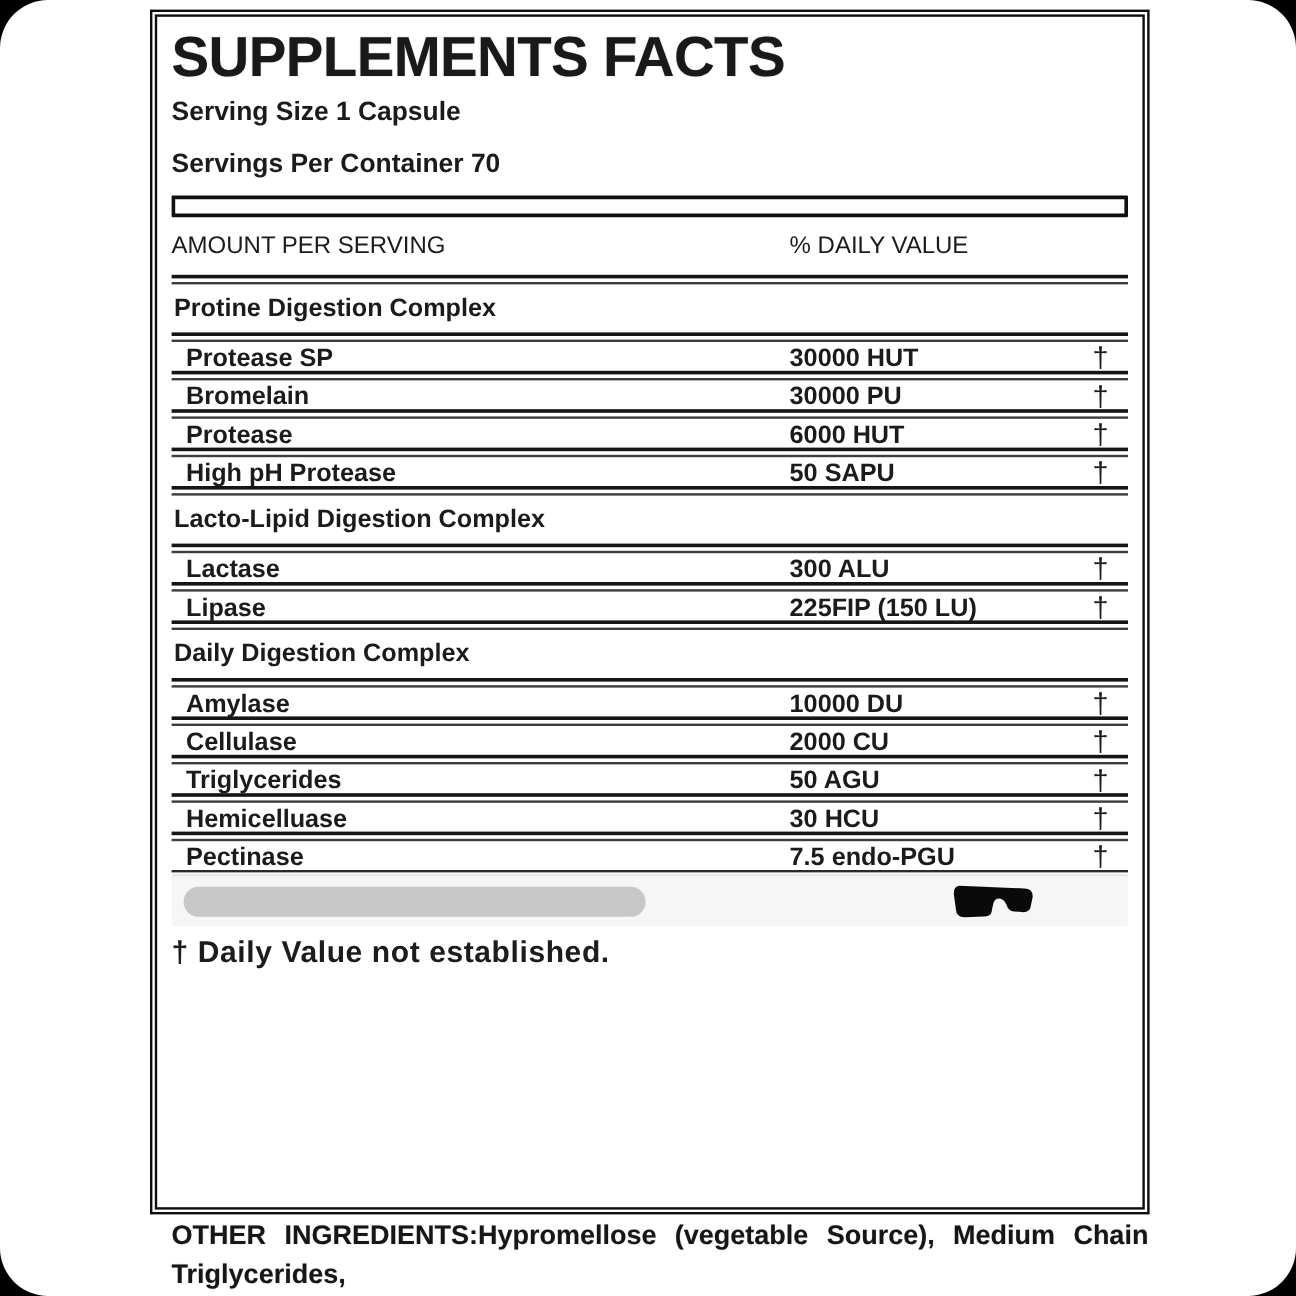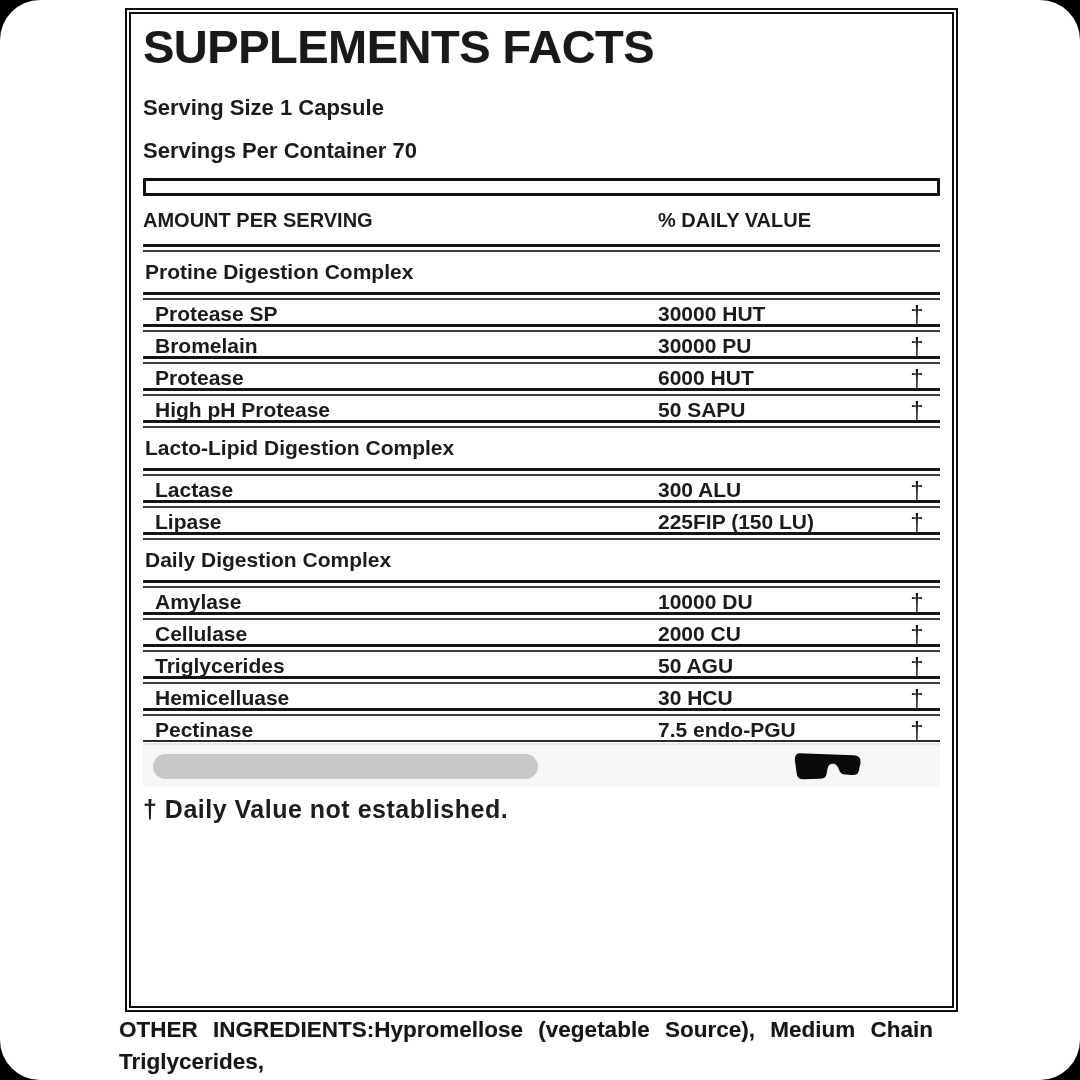--- a/index.html
+++ b/index.html
@@ -18,30 +18,30 @@
     box-sizing:border-box; border:2px solid #0d0d0d; background:#fff;padding-left:48px;
   }
   .label-inner {
     position:absolute; inset:2px; border:2px solid #0d0d0d;
     padding:0 12px; box-sizing:border-box;
   }
   .title {
     margin-top:8px; font-size:47px; font-weight:bold; letter-spacing:-0.5px;
     line-height:1.05; color:#191919; text-shadow:0 0 1px rgba(0,0,0,.35);
   }
-  .serving-line  { margin-top:24px; font-size:22px; font-weight:bold; }
+  .serving-line  { margin-top:9px; font-size:22px; font-weight:bold; }
   .serving-line2 { margin-top:17px; font-size:22px; font-weight:bold; }
   .thick-bar {
     margin-top:14px; height:12px; background:#fdfdfd;
     border:3px solid #101010; border-radius:1px;
   }
   .col-header, .row {
     display:grid; grid-template-columns:515px 1fr 46px; align-items:center;
   }
-  .col-header { height:48px; font-size:20px; font-weight:bold; }
+  .col-header { height:48px; font-size:20px; font-weight:normal; }
   .rule {
     height:3px; box-sizing:content-box;
     border-top:3px solid #151515; border-bottom:2px solid #3d3d3d;
   }
   .section-header {
     height:40px; line-height:40px; font-size:21px; font-weight:bold; padding-left:2px;
   }
   .row { height:24px; font-size:21px; font-weight:bold; }
   .row .ing { padding-left:12px; }
   .dv { text-align:center; font-size:24px; font-weight:normal; }
@@ -51,21 +51,21 @@
     border-top:2px solid #e7e7e7; border-radius:3px; box-sizing:border-box; margin-top:1px;
   }
   .gray-bar {
     position:absolute; left:10px; top:9px; width:385px; height:25px;
     background:#c7c7c7; border-radius:13px;
   }
   .blob { position:absolute; left:648px; top:5px; }
   .footnote { margin-top:8px; font-size:25px; font-weight:bold; letter-spacing:.5px; color:#1c1c1c; }
 
   .other-ingredients {
-    position:absolute; left:119px; top:1014px; width:814px;
+    position:absolute; left:143px; top:1014px; width:814px;
     font-size:22.5px; font-weight:bold; color:#161616; line-height:1.4;
     text-shadow:0 0 1px rgba(0,0,0,.3);
   }
   .oi-line1 { text-align:justify; text-align-last:justify; word-spacing:2px; }
 </style>
 </head>
 <body>
 
 <div class="canvas">
   <div class="page"></div>

